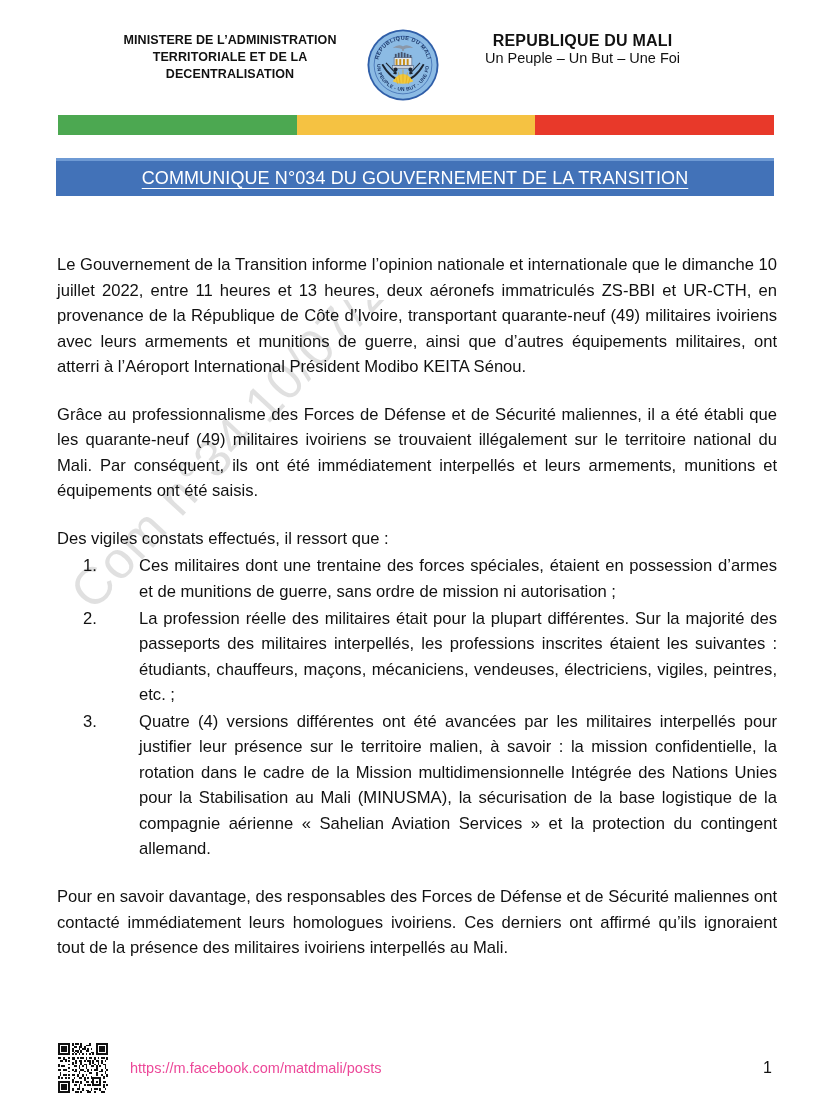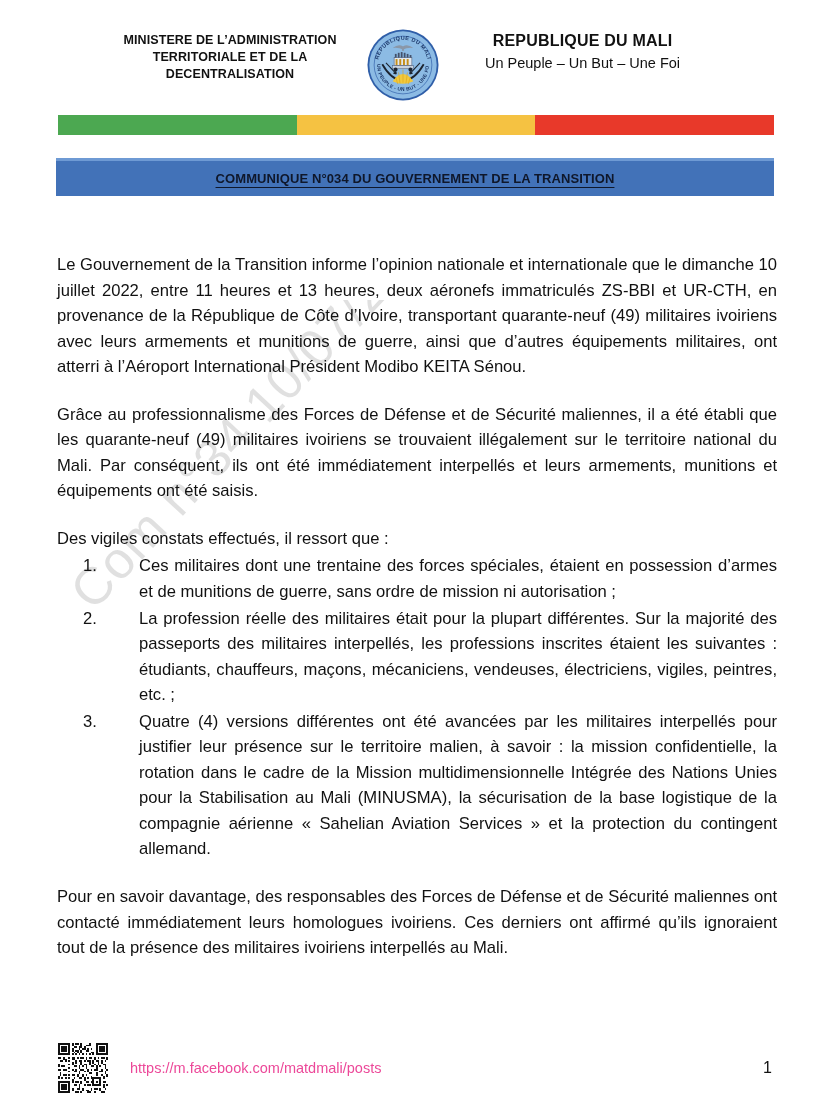--- a/index.html
+++ b/index.html
@@ -86,21 +86,20 @@
     padding-top: 6px;
   }
   .republic .r-title {
     font-size: 16px;
     font-weight: bold;
     letter-spacing: 0.2px;
   }
   .republic .r-motto {
     font-size: 14.5px;
     font-weight: normal;
-    margin-top: 5px;
   }
 
   
   .flagbar {
     position: absolute;
     left: 58px;
     top: 115px;
     width: 716px;
     height: 20px;
     display: flex;
@@ -117,23 +116,23 @@
     height: 38px;
     background: #4272b8;
     border-top: 3px solid #6e9ad4;
     box-sizing: border-box;
     display: flex;
     align-items: center;
     justify-content: center;
     z-index: 10;
   }
   .banner-text {
-    color: #0f172a;
-    font-size: 13px;
-    font-weight: bold;
+    color: #ffffff;
+    font-size: 18px;
+    font-weight: normal;
     letter-spacing: 0.1px;
     text-decoration: underline;
     text-underline-offset: 4px;
     white-space: nowrap;
   }
 
   
   .content {
     position: absolute;
     left: 57px;

